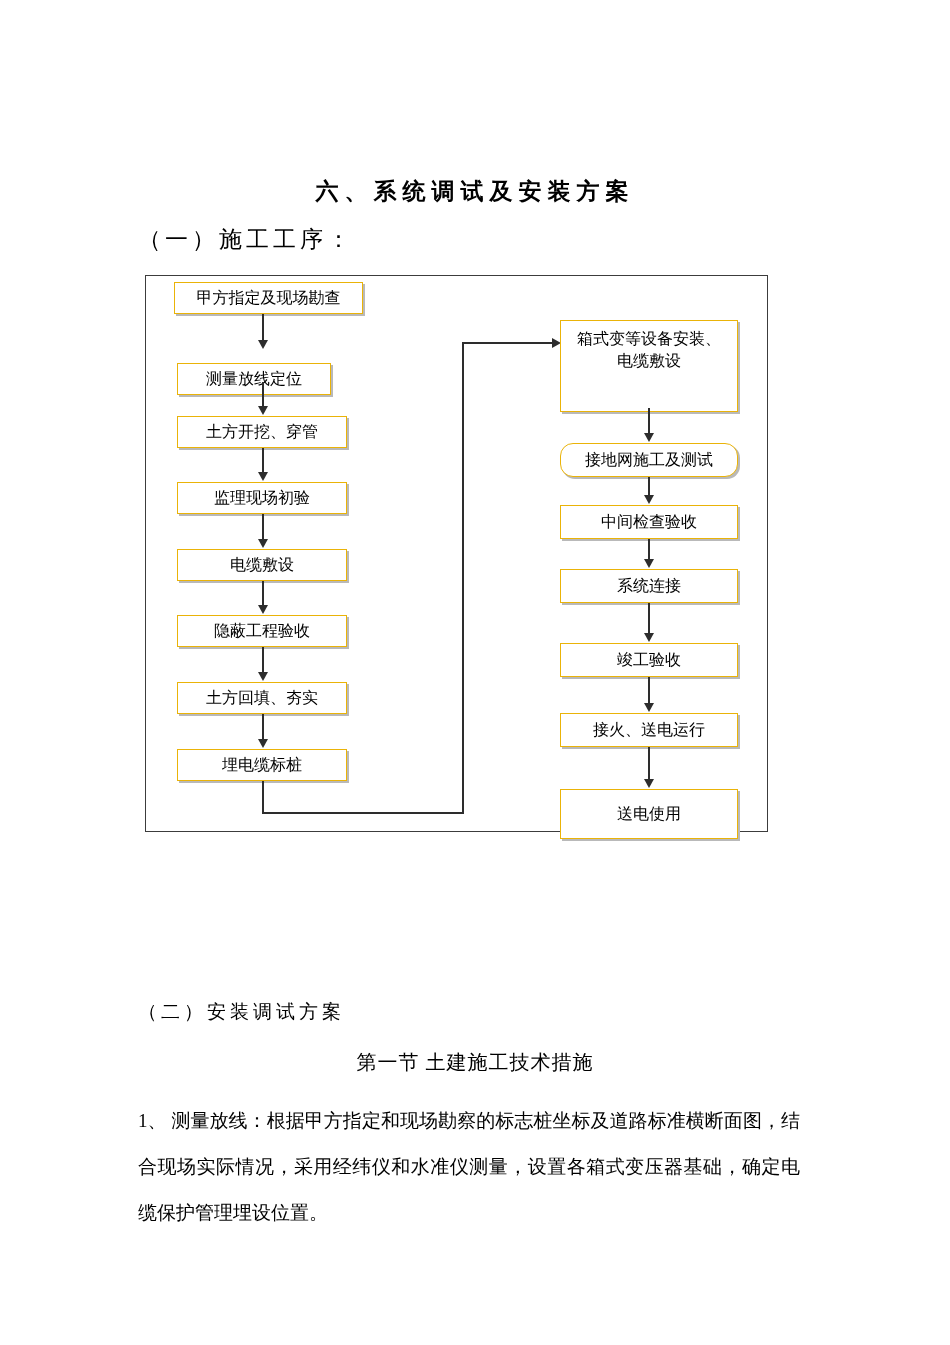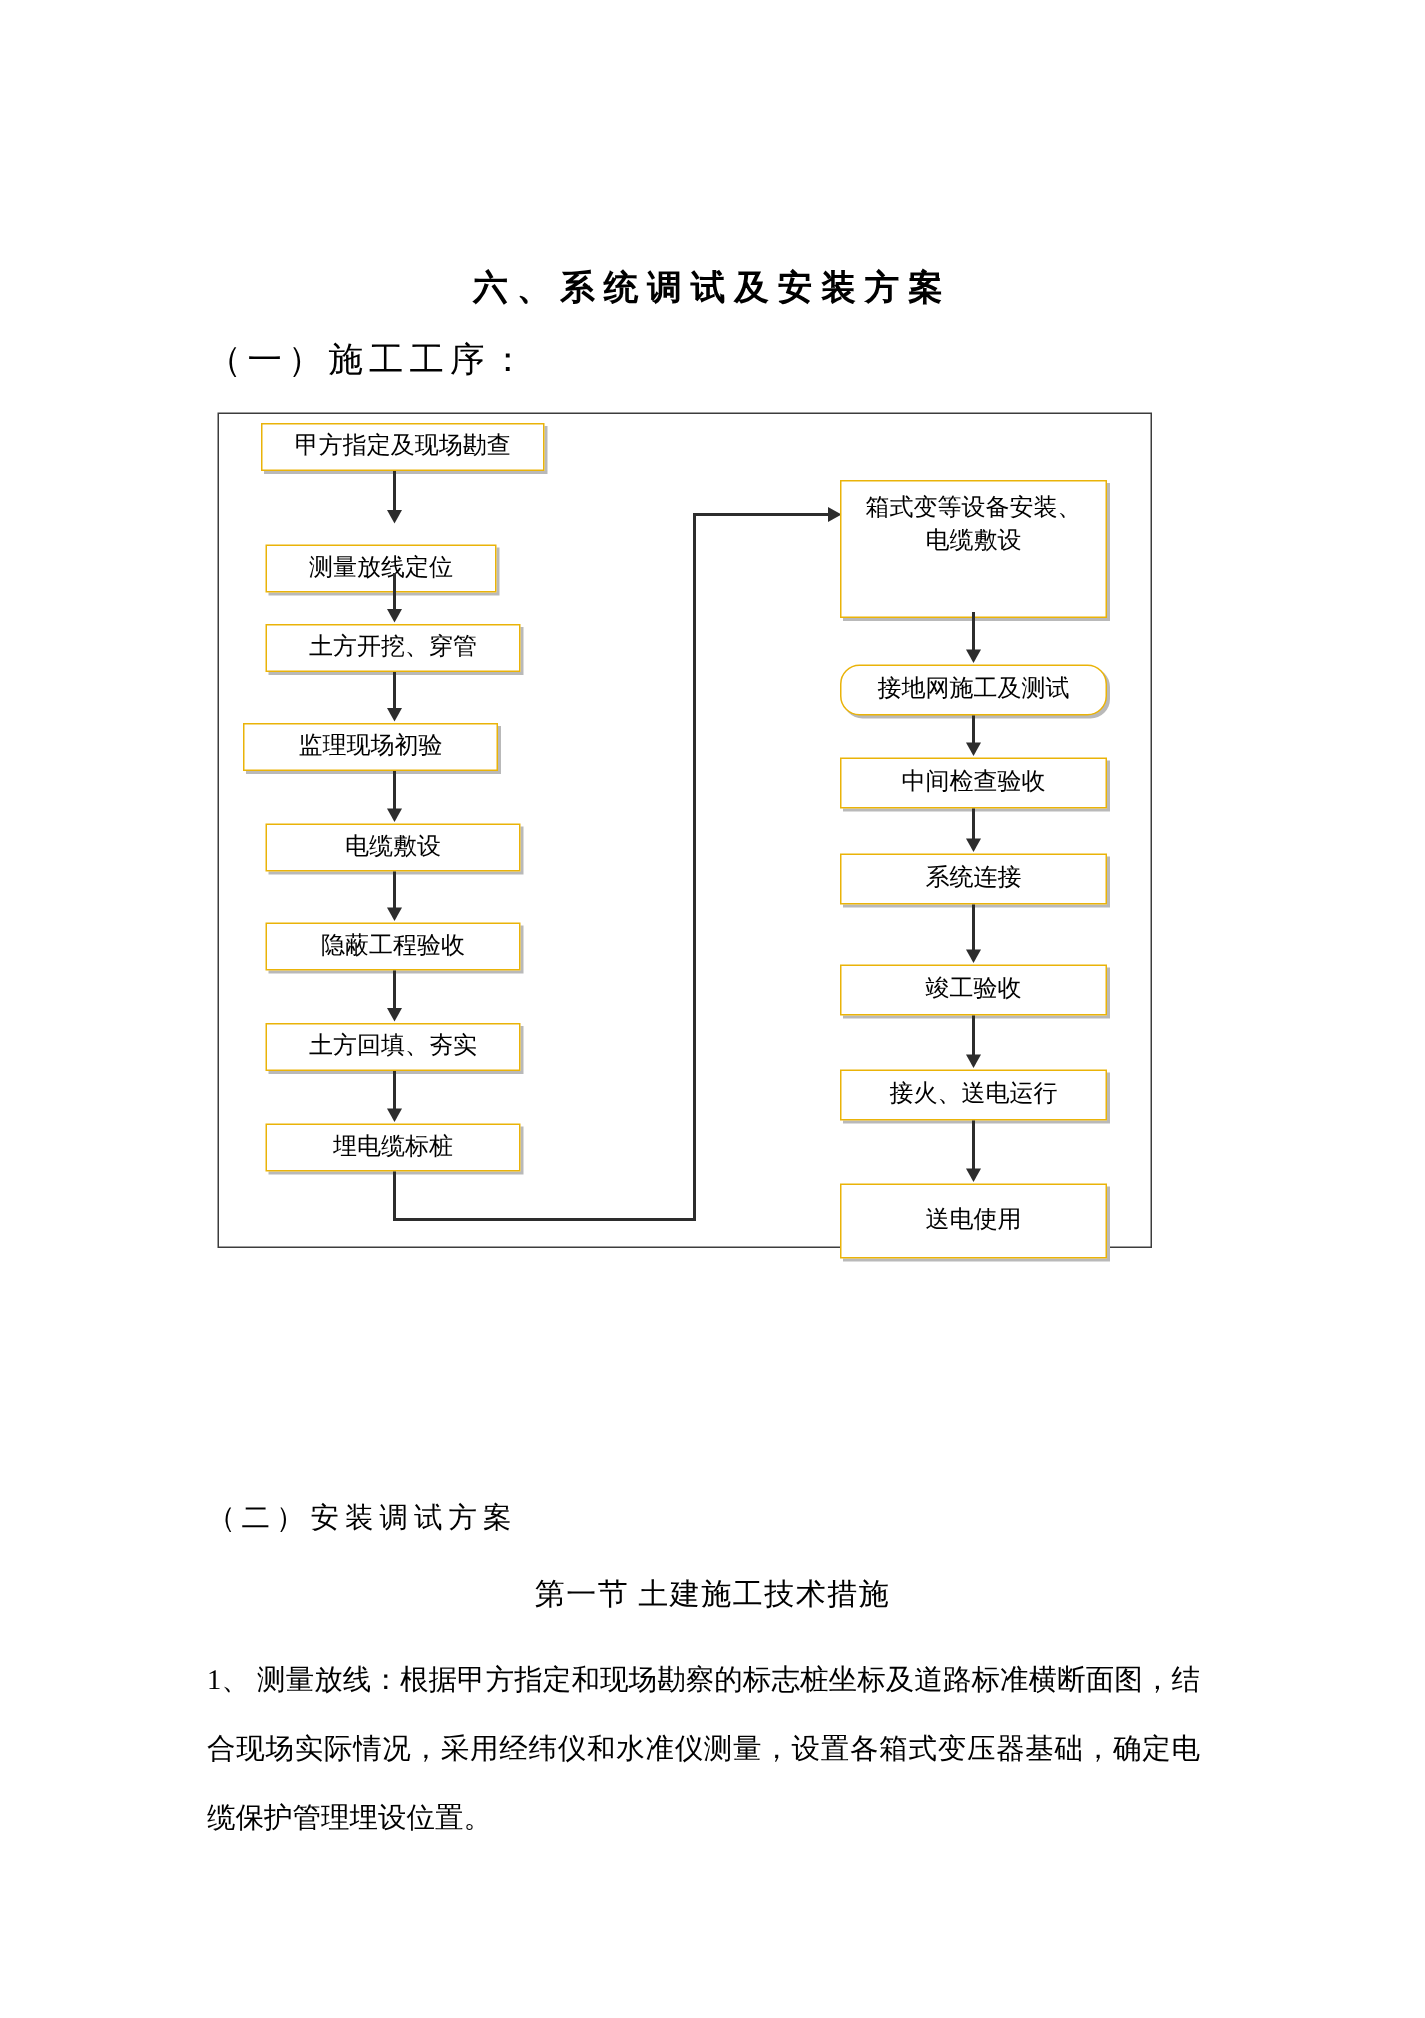--- a/index.html
+++ b/index.html
@@ -152,21 +152,21 @@
 
   <div class="chart-frame">
     <div class="chart-inner">
 
       <div class="fbox" style="left:28px; top:6px; width:189px; height:32px;">甲方指定及现场勘查</div>
 
       <div class="fbox" style="left:31px; top:74px; width:154px; height:32px;margin-top:13px;">测量放线定位</div>
 
       <div class="fbox" style="left:31px; top:140px; width:170px; height:32px;">土方开挖、穿管</div>
 
-      <div class="fbox" style="left:16px; top:206px; width:170px; height:32px;">监理现场初验</div>
+      <div class="fbox" style="left:31px; top:206px; width:170px; height:32px;">监理现场初验</div>
 
       <div class="fbox" style="left:31px; top:273px; width:170px; height:32px;">电缆敷设</div>
 
       <div class="fbox" style="left:31px; top:339px; width:170px; height:32px;">隐蔽工程验收</div>
 
       <div class="fbox" style="left:31px; top:406px; width:170px; height:32px;">土方回填、夯实</div>
 
       <div class="fbox" style="left:31px; top:473px; width:170px; height:32px;">埋电缆标桩</div>
 
       <div class="vline" style="left:116px; top:38px; height:27px;"></div>

